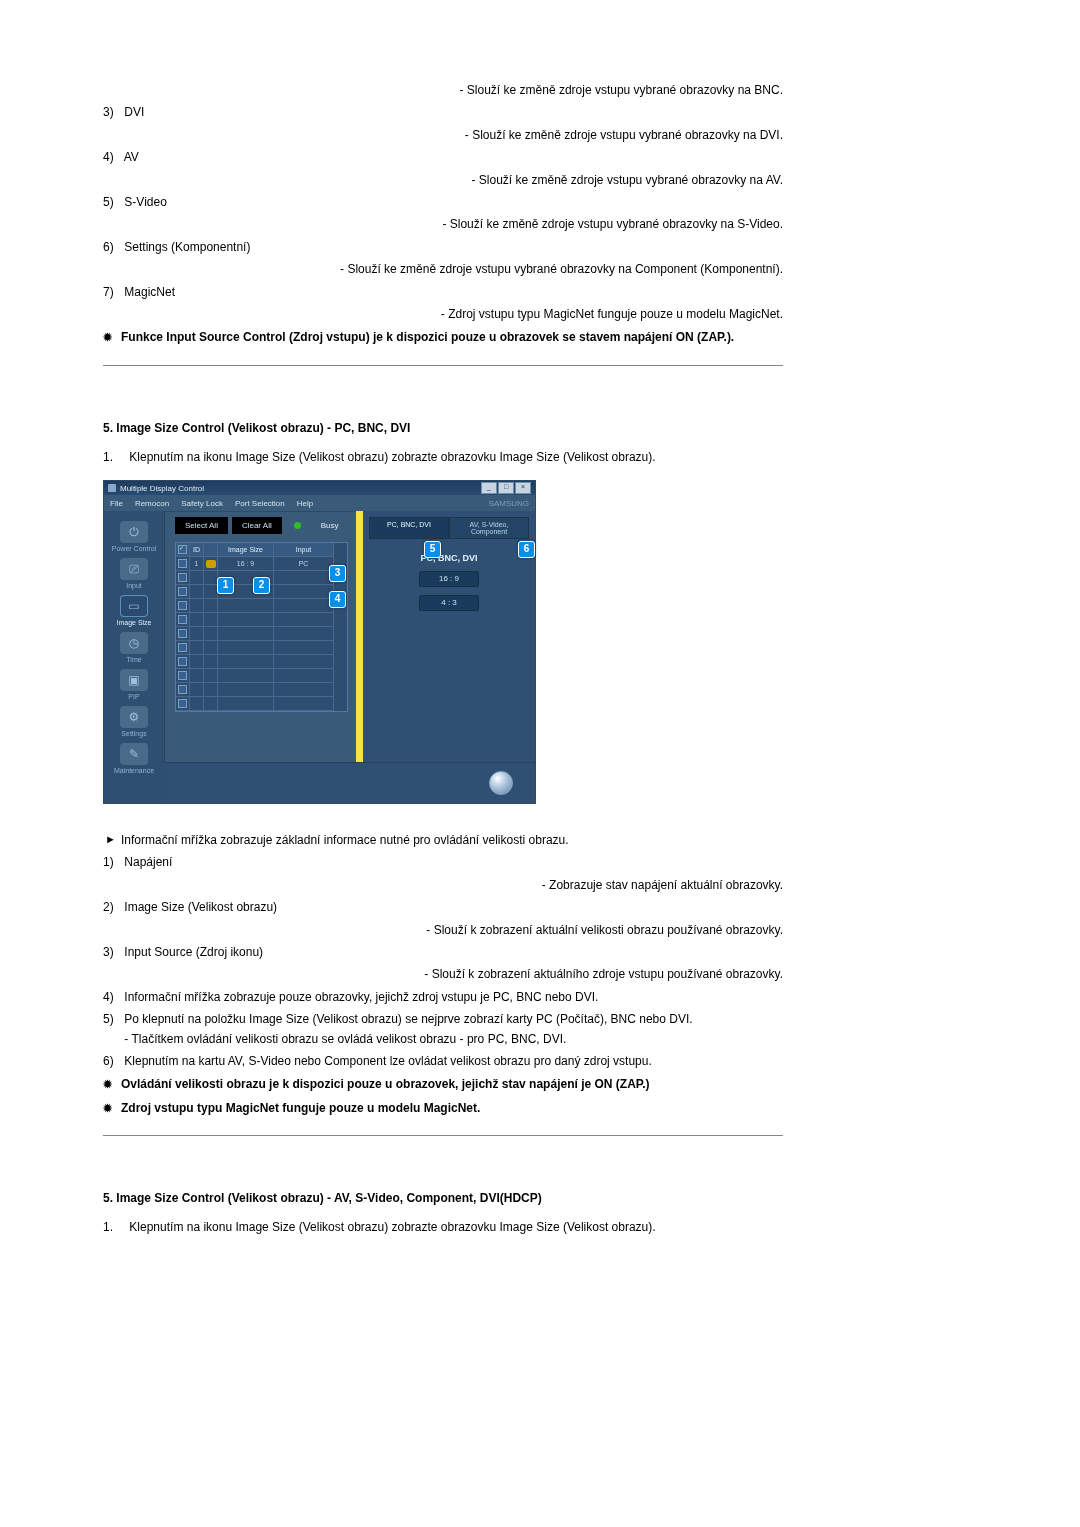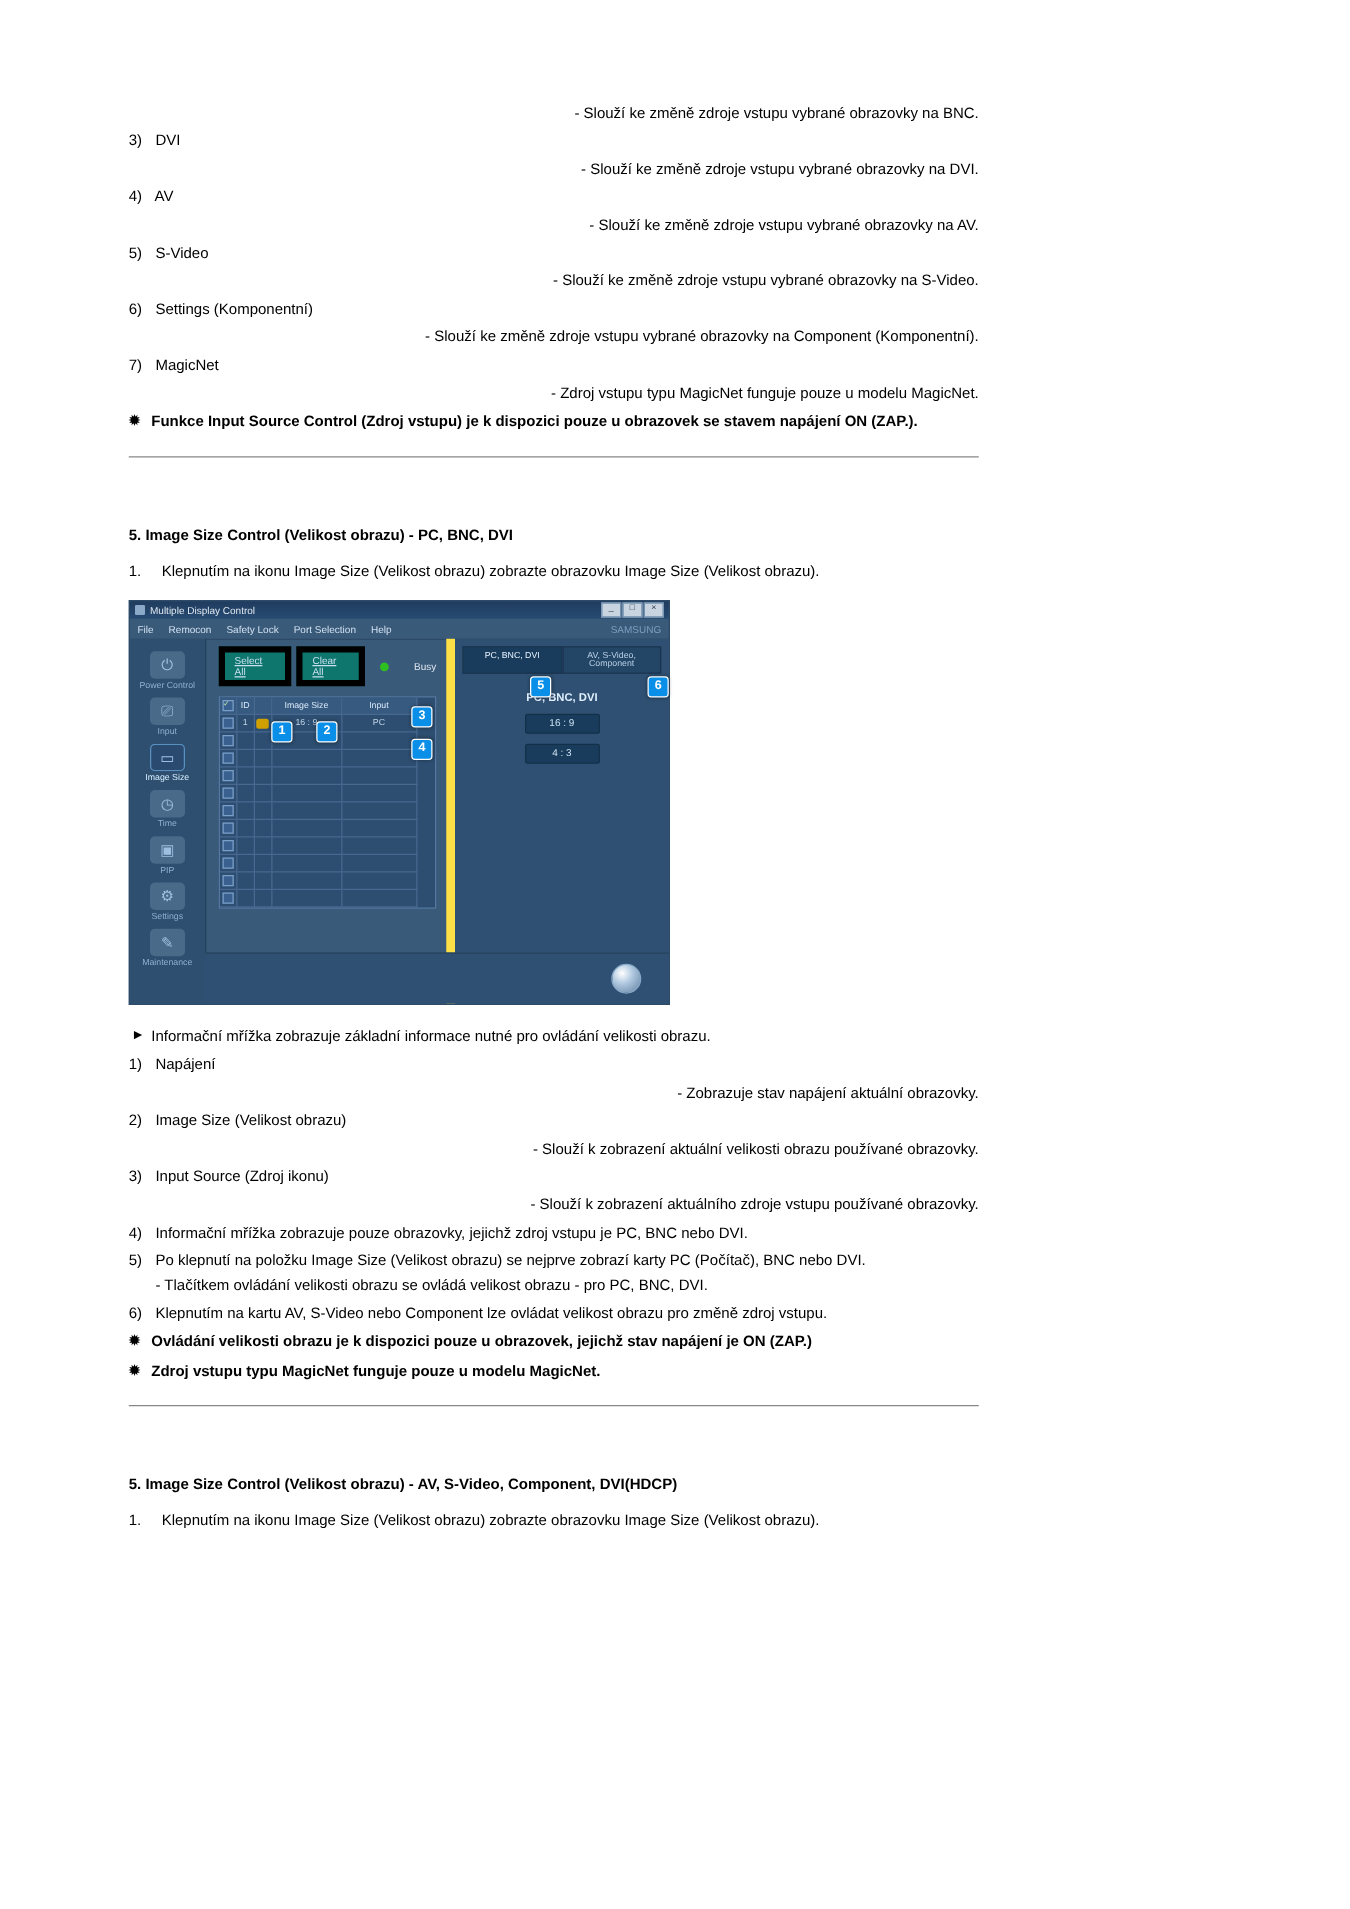--- a/index.html
+++ b/index.html
@@ -75,21 +75,21 @@
     vertical-align: top;
   }
   .sub-line-inner {
     margin: 2px 0 0 0;
   }
 
   
   .app-shot {
     width: 431px;
     height: 322px;
-    margin: 0 0 17px 0;
+    margin: 0 0 28px 0;
     background: #3a5a7a;
     border: 1px solid #2d4a68;
     position: relative;
     font-size: 9px;
     color: #c8d8e8;
   }
   .titlebar {
     height: 14px;
     background: linear-gradient(#1f3c5e, #274b72);
     display: flex;
@@ -156,24 +156,23 @@
     padding: 6px 8px 0 10px;
   }
   .tab-row {
     display: flex;
     align-items: center;
     gap: 4px;
     font-size: 8px;
   }
   .mini-tab {
     padding: 2px 8px;
-    background: #0f766e;
-    border: 5px solid #000000;
+    background: #000000;
+    border: 2px solid #000000;
     color: #c8e0f0;
-    text-decoration: underline;
   }
   .busy {
     margin-left: 8px;
     display: flex; align-items: center; gap: 20px;
     color: #e0e8f0;
   }
   .busy-dot { width: 7px; height: 7px; border-radius: 50%; background: #2ec020; }
 
   .grid {
     margin-top: 8px;
@@ -549,21 +548,21 @@
   <div class="list-item">
     <span class="list-num">5)</span>
     <span class="list-label-wrap">
       <span>Po klepnutí na položku Image Size (Velikost obrazu) se nejprve zobrazí karty PC (Počítač), BNC nebo DVI.</span>
       <div class="sub-line-inner">- Tlačítkem ovládání velikosti obrazu se ovládá velikost obrazu - pro PC, BNC, DVI.</div>
     </span>
   </div>
 
   <div class="list-item">
     <span class="list-num">6)</span>
-    <span class="list-label-wrap">Klepnutím na kartu AV, S-Video nebo Component lze ovládat velikost obrazu pro změně zdroj vstupu.</span>
+    <span class="list-label-wrap">Klepnutím na kartu AV, S-Video nebo Component lze ovládat velikost obrazu pro daný zdroj vstupu.</span>
   </div>
 
   <div class="note-line bold">
     <span class="note-bullet">✹</span>
     <span>Ovládání velikosti obrazu je k dispozici pouze u obrazovek, jejichž stav napájení je ON (ZAP.)</span>
   </div>
   <div class="note-line bold">
     <span class="note-bullet">✹</span>
     <span>Zdroj vstupu typu MagicNet funguje pouze u modelu MagicNet.</span>
   </div>

